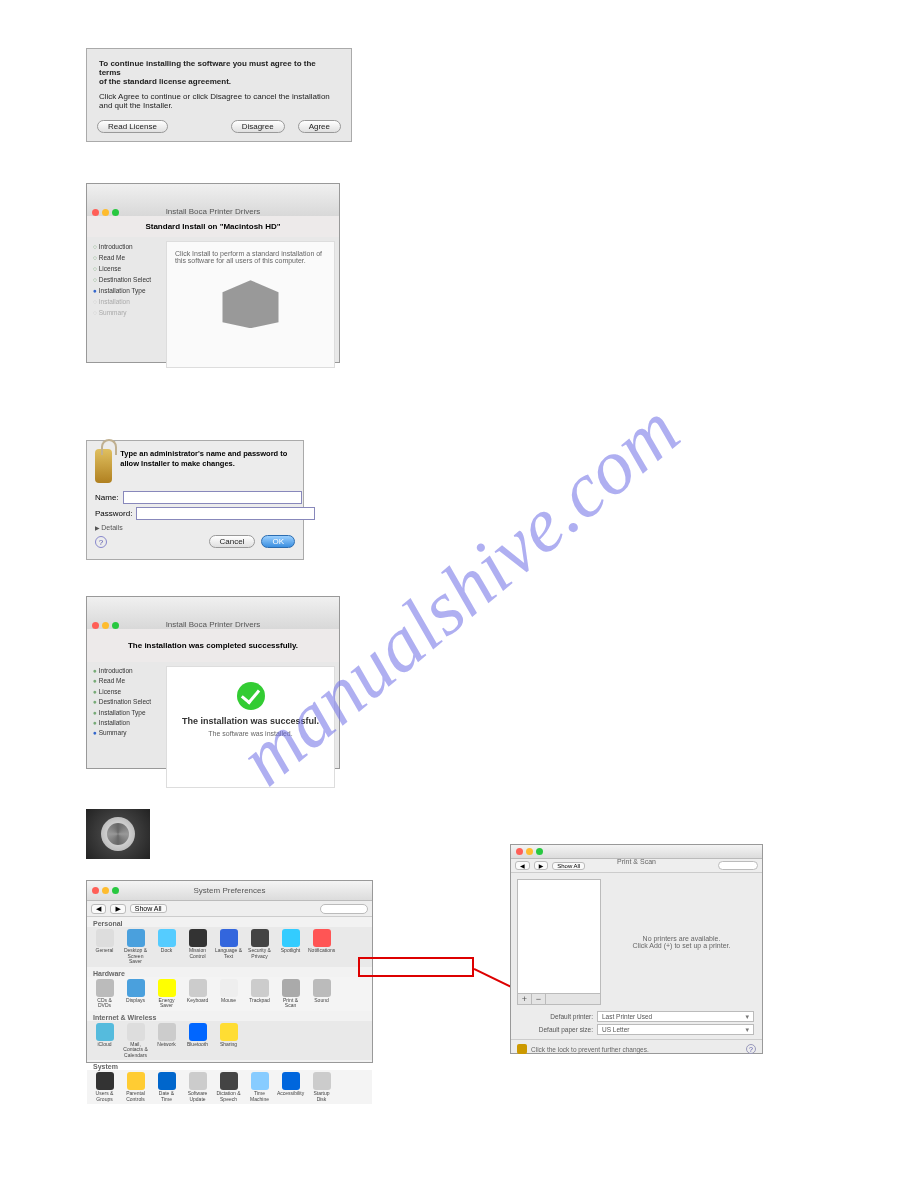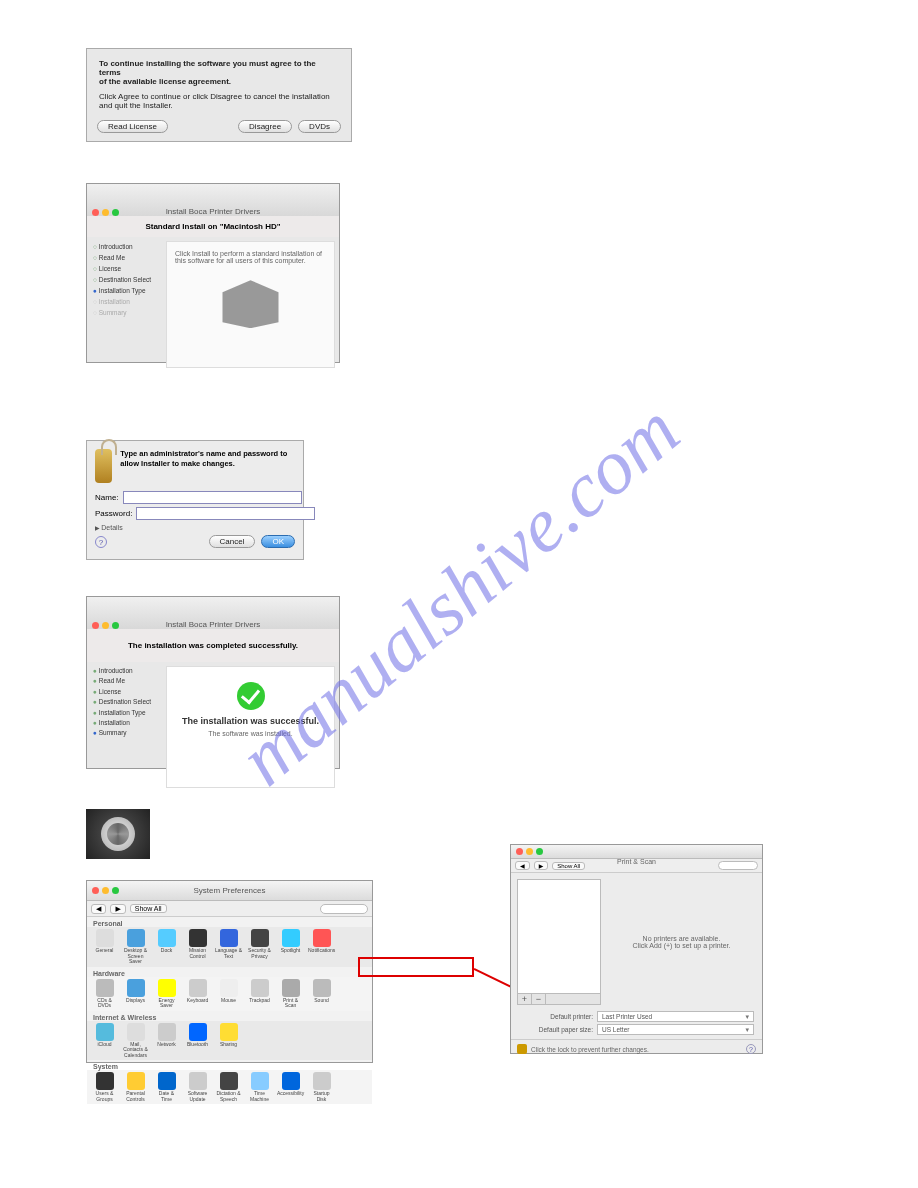--- a/index.html
+++ b/index.html
@@ -63,21 +63,21 @@
     left: 86px; top: 48px;
     width: 266px; height: 94px;
     background:#e8e8e8;
     border:1px solid #aaa;
     padding: 10px 12px;
     font-size: 8px; color:#222;
     position:absolute;
   }
   #dlg1 .bold { font-weight:bold; }
   #dlg1 .row-btns { position:absolute; bottom:8px; left:10px; right:10px; display:flex; }
-  #dlg1 .row-btns .right { margin-left:auto; display:flex; gap:6px;}
+  #dlg1 .row-btns .right { margin-left:auto; display:flex; gap:13px;}
 
   
   #dlg2 {
     left:86px; top:183px; width:254px; height:180px;
   }
   #dlg2 .heading { text-align:center; font-weight:bold; font-size:8px; padding:6px 0; background:#edeaea;}
   #dlg2 .body { display:flex; height:135px;}
   #dlg2 .sidebar { width:75px; font-size:6.5px; color:#333; padding:4px 6px; line-height:1.7;}
   #dlg2 .sidebar div::before { content:"○ "; color:#7a7;}
   #dlg2 .sidebar .sel::before { content:"● "; color:#36c;}
@@ -206,29 +206,29 @@
     pointer-events:none;
   }
 </style>
 </head>
 <body>
 
 <div class="watermark">manualshive.com</div>
 
 <div id="dlg1">
   <div class="bold">To continue installing the software you must agree to the terms</div>
-  <div class="bold">of the available license agreement.</div>
+  <div class="bold">of the standard license agreement.</div>
   <div style="height:6px"></div>
   <div>Click Agree to continue or click Disagree to cancel the installation</div>
   <div>and quit the Installer.</div>
   <div class="row-btns">
     <span class="aqua-btn">Read License</span>
     <span class="right">
       <span class="aqua-btn">Disagree</span>
-      <span class="aqua-btn">DVDs</span>
+      <span class="aqua-btn">Agree</span>
     </span>
   </div>
 </div>
 
 <div class="mac-window" id="dlg2">
   <div class="titlebar">
     <div class="traffic">
         <span class="tl-r"></span>
         <span class="tl-y"></span>
         <span class="tl-g"></span>

